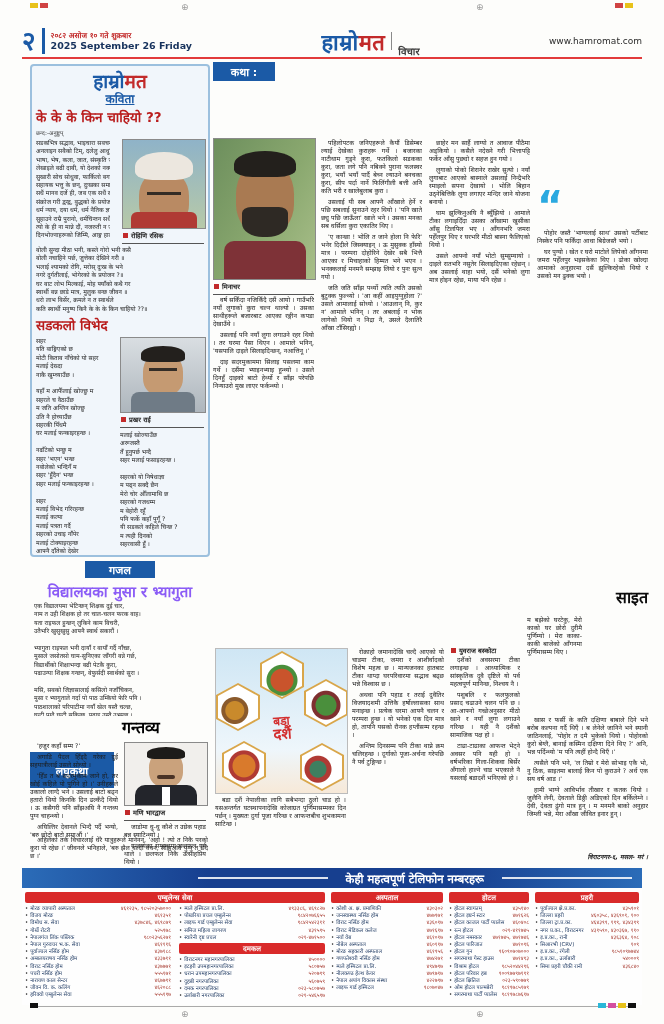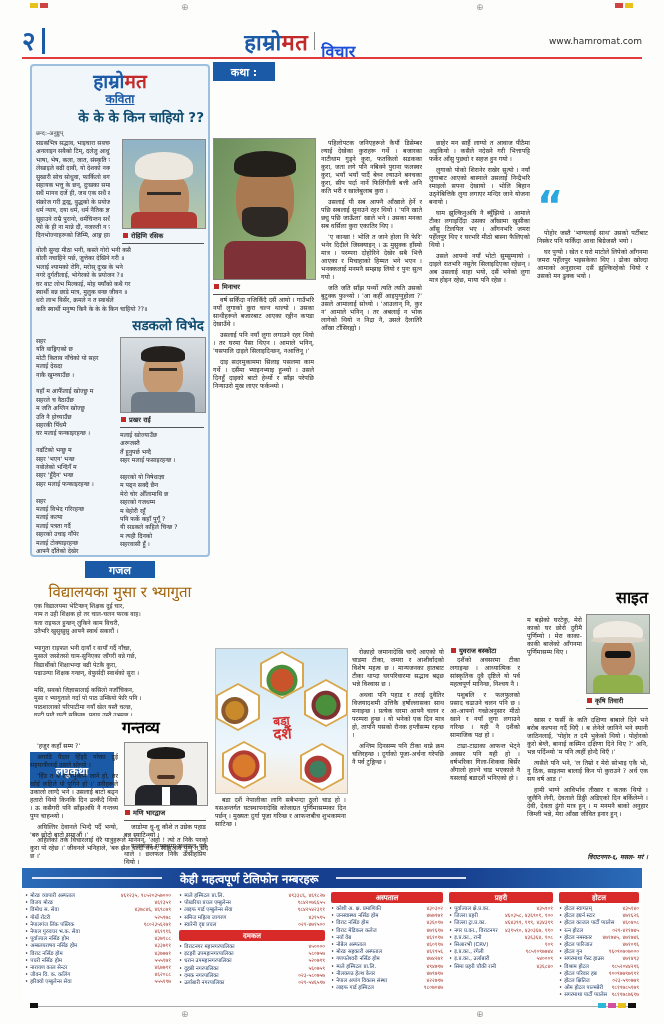--- a/index.html
+++ b/index.html
@@ -12,39 +12,39 @@
   .hdr{left:22px;top:25px;width:620px;height:31px;display:flex;align-items:center;justify-content:space-between;}
   .pgnum{font-size:26px;font-weight:bold;color:#1b5aa6;line-height:26px;}
   .vbar{width:3px;height:26px;background:#1b5aa6;margin:0 6px;}
   .dates{display:flex;flex-direction:column;justify-content:center;}
   .d-np{font-size:7.5px;font-weight:bold;color:#c22a2a;}
   .d-en{font-size:9.5px;font-weight:bold;color:#16325c;}
   .mast{display:flex;align-items:center;gap:6px;}
   .brand{font-size:22px;font-weight:bold;letter-spacing:.5px;}
   .b-blue{color:#1b5aa6;} .b-red{color:#c22a2a;}
   .m-div{width:1px;height:18px;background:#8a8a8a;}
-  .sect{font-size:16px;font-weight:bold;color:#1d4ed8;margin-top:20px;}
+  .sect{font-size:10px;font-weight:bold;color:#404040;margin-top:20px;}
   .site{font-size:9px;color:#2b2b2b;}
   .redrule{left:22px;top:57px;width:620px;height:2px;background:#e23b3b;}
 
   
   .txt{font-size:6.3px;line-height:8px;text-align:justify;color:#1c1c1c;overflow:hidden;}
   .txt p{margin:0 0 3px 0;text-indent:7px;}
   .lines{font-size:6.1px;line-height:8.4px;color:#1c1c1c;overflow:hidden;}
   .lines div{min-height:8.4px;white-space:nowrap;overflow:hidden;}
   .cap{display:flex;align-items:center;gap:3px;font-size:6.6px;font-weight:bold;color:#222;
        border-bottom:1px solid #555;padding:2px 1px 3px;}
   .sq{width:5px;height:5px;background:#c22a2a;flex:0 0 auto;}
   .badge{background:#1b5aa6;color:#fff;font-weight:bold;display:flex;align-items:center;justify-content:center;}
 
   
   .lbox{left:30px;top:64px;width:180px;height:493px;background:#f1f6fb;border:2px solid #9cc0de;border-radius:4px;box-sizing:border-box;padding:5px 4px;}
   .lb-logo{text-align:center;font-size:19px;font-weight:bold;line-height:21px;}
   .lb-kavita{text-align:center;font-size:12px;font-weight:bold;color:#1b5aa6;line-height:15px;text-decoration:underline;}
-  .lb-title{text-align:right;font-size:13.5px;font-weight:bold;color:#0c4a6e;line-height:17px;margin:2px 0 3px;}
+  .lb-title{text-align:left;font-size:13.5px;font-weight:bold;color:#b91c1c;line-height:17px;margin:2px 0 3px;}
   .row{display:flex;gap:12px;}
 
   
   .photo{position:relative;overflow:hidden;border:1px solid #8a8a8a;background:#cfd8cf;flex:0 0 auto;}
   .ph-bg,.ph-head,.ph-hat,.ph-torso,.ph-glass{position:absolute;}
   .ph-hat{border-radius:50% 50% 30% 30%;}
   .ph-glass{height:3px;background:#1a1a1a;opacity:.85;}
 
   
   .story-title{left:272px;top:62px;width:376px;height:74px;display:flex;align-items:center;justify-content:center;
@@ -55,21 +55,21 @@
   
   .fest{left:215px;top:648px;width:131px;height:144px;background:linear-gradient(#cfe6f4,#eef6fb 70%,#f7e9d8);border:1px solid #bbb;overflow:hidden;}
   .hex{position:absolute;width:44px;height:48px;clip-path:polygon(50% 0,100% 25%,100% 75%,50% 100%,0 75%,0 25%);background:#d9a64a;}
   .hex i{left:2px;top:2px;width:40px;height:44px;clip-path:polygon(50% 0,100% 25%,100% 75%,50% 100%,0 75%,0 25%);}
   .fest-txt{position:absolute;left:38px;top:66px;width:56px;text-align:center;color:#d32f2f;font-weight:bold;
             font-size:12px;line-height:13px;transform:rotate(-4deg);}
 
   
   .pb{left:22px;top:868px;width:620px;background:#fefefe;}
   .pb-bar{height:20px;background:linear-gradient(90deg,#2b6cb8,#173f8f 30%,#173f8f 70%,#2b6cb8);color:#fff;
-          display:flex;align-items:center;justify-content:flex-start;font-size:11.5px;font-weight:bold;gap:8px;}
+          display:flex;align-items:center;justify-content:flex-end;font-size:11.5px;font-weight:bold;gap:8px;}
   .pb-bar:before,.pb-bar:after{content:"";flex:1;height:2px;background:rgba(255,255,255,.85);margin:0 10px;max-width:130px;}
   .pb-body{display:flex;gap:6px;padding:4px 3px 6px;}
   .pb-h{height:11px;background:#d92a2a;color:#fff;font-size:7px;font-weight:bold;display:flex;align-items:center;justify-content:center;border-radius:2px;margin-bottom:2px;}
   .pb-col{display:flex;flex-direction:column;}
   .ent{display:flex;gap:2px;font-size:5.3px;line-height:7.2px;}
   .ent .bu{color:#222;} .ent .n{flex:1;color:#16325c;overflow:hidden;white-space:nowrap;} .ent .v{color:#a33126;white-space:nowrap;}
 
   
   .reg{color:#9a9a9a;font-size:9px;line-height:9px;}
   .mk{width:8px;height:5px;}
@@ -85,20 +85,24 @@
   <i class="mk" style="left:40px;top:3px;background:#d04343"></i>
   <i class="reg" style="left:181px;top:3px">⊕</i>
   <i class="reg" style="left:476px;top:3px">⊕</i>
   <i class="mk" style="left:615px;top:3px;background:#d04343"></i>
   <i class="mk" style="left:625px;top:3px;background:#e8c21a"></i>
 
   <div class="abs hdr">
     <div style="display:flex;align-items:center">
       <span class="pgnum">२</span>
       <span class="vbar"></span>
+      <span class="dates">
+        <span class="d-np">२०८२ असोज १० गते शुक्रबार</span>
+        <span class="d-en">2025 September 26 Friday</span>
+      </span>
     </div>
     <div class="mast">
       <span class="brand"><span class="b-blue">हाम्रो</span><span class="b-red">मत</span></span>
       <span class="m-div"></span>
       <span class="sect">विचार</span>
     </div>
     <span class="site">www.hamromat.com</span>
   </div>
   <i class="redrule"></i>
 
@@ -208,21 +212,21 @@
             <div>पनि फर्के कहाँ पुगूँ ?</div>
             <div>यी सडकले कहिले चिन्छ ?</div>
             <div>म त्यही दिनको</div>
             <div>सहरवासी हुँ ।</div>
           </div>
       </div>
     </div>
   </div>
 
   <div class="abs badge" style="left:85px;top:561px;width:70px;height:17px;font-size:11px">गजल</div>
-  <h2 class="abs" style="left:30px;top:581px;width:180px;text-align:center;font-size:15px;font-weight:normal;color:#a16207">विद्यालयका मुसा र भ्यागुता</h2>
+  <h2 class="abs" style="left:30px;top:581px;width:180px;text-align:center;font-size:15px;font-weight:bold;color:#8b5cf6">विद्यालयका मुसा र भ्यागुता</h2>
   <div class="abs lines" style="left:34px;top:602px;width:176px;height:114px">
 
   <div>एक विद्यालयमा भेटिन्छन् शिक्षक दुई चार,</div>
       <div>नाम त उही शिक्षक हो तर चाल-चलन फरक वाह।</div>
       <div>यता राइफल हुन्छन् लुकिने काम बिचरी,</div>
       <div>उतैभरि खुसुखुसु आफ्नै स्वार्थ सकारौं ।</div>
       <div></div>
       <div>भ्यागुता राइफल भनी दायाँ र बायाँ गर्दै नाँच्छ,</div>
       <div>मुसाले जसोतसो घाम-सुनिएका जाँगरी बन्ने गर्छ,</div>
       <div>विद्यार्थीको शिक्षाभन्दा बढी पेटकै कुरा,</div>
@@ -350,48 +354,35 @@
     <div class="txt" style="height:210px">
 
     <p>दशैंको अवसरमा टीका लगाइन्छ । आध्यात्मिक र सांस्कृतिक दुवै दृष्टिले यो पर्व महत्वपूर्ण मानिन्छ, निश्चय नै ।</p>
         <p>पशुबलि र फलफूलको प्रसाद चढाउने चलन पनि छ । आ-आफ्नो गच्छेअनुसार मीठो खाने र नयाँ लुगा लगाउने गरिन्छ । यही नै दशैंको सामाजिक पक्ष हो ।</p>
         <p>टाढा-टाढाका आफन्त भेट्ने अवसर पनि यही हो । वर्षभरिका गिला-शिकवा बिर्सेर अँगालो हाल्ने चाड भएकाले नै यसलाई बडादशैं भनिएको हो ।</p>
       </div>
   </div>
 
   <h2 class="abs" style="left:527px;top:586px;width:121px;text-align:right;font-size:16px;font-weight:bold;color:#0c0c0c">साइत</h2>
   <div class="abs txt" style="left:527px;top:616px;width:55px;height:96px">म बझेको घरटेकु, मेरो काको घर छोरो दुरीमै पूर्णिम्यो । मेरा काका-काकी बाजेको आँगनमा पूर्णिमासम्म थिए ।</div>
-  <div class="abs" style="left:586px;top:614px;width:62px">
-    <div class="photo" style="width:62px;height:78px">
-      <i style="left:0;top:0;width:62px;height:78px;background:linear-gradient(#cfd6cf,#aab8a2)"></i>
-      <i style="left:14px;top:22px;width:34px;height:40px;background:#b98a63;border-radius:45% 45% 40% 40%"></i>
-      <i style="left:6px;top:6px;width:50px;height:22px;background:#efeae2;border-radius:50% 50% 35% 35%"></i>
-      <i style="left:4px;top:22px;width:54px;height:6px;background:#dcd4c6;border-radius:40%"></i>
-      <i style="left:18px;top:36px;width:26px;height:7px;background:#141414;border-radius:3px"></i>
-      <i style="left:6px;top:60px;width:50px;height:18px;background:#8fb04a;border-radius:8px 8px 0 0"></i>
-    </div>
-    <div class="cap">
-      <span class="sq"></span>
-      <span>कृषि तिवारी</span>
-    </div>
-  </div>
   <div class="abs txt" style="left:527px;top:716px;width:121px;height:138px">
 
   <p>खास र फर्सी के कति दक्षिणा बाबाले दिने भने बरोब कल्पना गर्दै थिएँ । ब लेनेले जानिने भने स्यानी जाठिनलाई, 'पोहोर त दमै भुकेको थियो । पोहोरको कुरो बेग्लै, बानाई कस्मिन दक्षिणा दिने थिए ?' अनि, भन्न पर्दिन्थ्यो 'म पनि त्यहीं होन्दै थिएँ ।'</p>
       <p>त्यसैले पनि भने, 'ल तिम्रो र मेरो सोभाइ एकै भो, नु ठिक, साइतमा बालाई किन पो कुराउने ? अर्ध एक सय वर्ष आड ।'</p>
       <p>हामी भाग्ने आविर्भाव तीखार र कतक थियो । जुलैनि लेनी, देवताले डिठ्ठी अडिएको दिन बर्किलेम्ने । देवी, देवता ढुंगो मात्र हुन् । म मनमनै बाको अनुहार जिम्ली भन्ने, मेरा आँखा जीवित इनार हुन् ।</p>
     </div>
   <div class="abs" style="left:527px;top:852px;width:121px;text-align:right;font-size:6.3px;font-weight:bold;font-style:italic;color:#222">विराटनगर-६, मसल- मरं ।</div>
 
   <div class="abs pb">
     <div class="pb-bar">
         <span>केही महत्वपूर्ण टेलिफोन नम्बरहरू</span>
       </div>
     <div class="pb-body">
       <div style="width:300px">
+        <div class="pb-h">एम्बुलेन्स सेवा</div>
         <div style="display:flex;gap:8px">
           <div class="pb-col" style="flex:1">
 
           <div class="ent">
                 <span class="bu">•</span>
                 <span class="n">मोरङ व्यापारी अस्पताल</span>
                 <span class="v">४६१२३५, ९८५२०३५७०००</span>
               </div>
               <div class="ent">
                 <span class="bu">•</span>
@@ -579,20 +570,91 @@
               <span class="n">नेपाल अपांग विकास संस्था</span>
               <span class="v">४२२७९७</span>
             </div>
             <div class="ent">
               <span class="bu">•</span>
               <span class="n">लाइफ गार्ड हस्पिटल</span>
               <span class="v">९८०७०४७</span>
             </div>
           </div>
       </div>
+      <div style="flex:1">
+        <div class="pb-h">होटल</div>
+        <div class="pb-col">
+
+        <div class="ent">
+              <span class="bu">•</span>
+              <span class="n">होटल स्वागतम्</span>
+              <span class="v">४३५१४०</span>
+            </div>
+            <div class="ent">
+              <span class="bu">•</span>
+              <span class="n">होटल इष्टर्न स्टार</span>
+              <span class="v">४७१६२६</span>
+            </div>
+            <div class="ent">
+              <span class="bu">•</span>
+              <span class="n">होटल काजल पार्टी प्यालेस</span>
+              <span class="v">४६०४०८</span>
+            </div>
+            <div class="ent">
+              <span class="bu">•</span>
+              <span class="n">रत्न होटल</span>
+              <span class="v">०२१-४११७४५</span>
+            </div>
+            <div class="ent">
+              <span class="bu">•</span>
+              <span class="n">होटल नमस्कार</span>
+              <span class="v">४७१७४५, ४७१७४६</span>
+            </div>
+            <div class="ent">
+              <span class="bu">•</span>
+              <span class="n">होटल पारिजात</span>
+              <span class="v">४७१०९६</span>
+            </div>
+            <div class="ent">
+              <span class="bu">•</span>
+              <span class="n">होटल गुन</span>
+              <span class="v">९६०९०७०७०००</span>
+            </div>
+            <div class="ent">
+              <span class="bu">•</span>
+              <span class="n">सगरमाथा गेस्ट हाउस</span>
+              <span class="v">४७१४९३</span>
+            </div>
+            <div class="ent">
+              <span class="bu">•</span>
+              <span class="n">विश्राम होटल</span>
+              <span class="v">९८५२०४४२९६</span>
+            </div>
+            <div class="ent">
+              <span class="bu">•</span>
+              <span class="n">होटल परिवार हब</span>
+              <span class="v">९००९७७९७१९१</span>
+            </div>
+            <div class="ent">
+              <span class="bu">•</span>
+              <span class="n">होटल क्षितिज</span>
+              <span class="v">०२३-५९०७७९</span>
+            </div>
+            <div class="ent">
+              <span class="bu">•</span>
+              <span class="n">ओम होटल पाल्मबेरी</span>
+              <span class="v">९८१९७८५१७९</span>
+            </div>
+            <div class="ent">
+              <span class="bu">•</span>
+              <span class="n">सगरमाथा पार्टी प्यालेस</span>
+              <span class="v">९८१९७८७६१७</span>
+            </div>
+          </div>
+      </div>
       <div style="width:104px">
         <div class="pb-h">प्रहरी</div>
         <div class="pb-col">
 
         <div class="ent">
               <span class="bu">•</span>
               <span class="n">पूर्वाञ्चल क्षे.प्र.का.</span>
               <span class="v">४३५९०१</span>
             </div>
             <div class="ent">
@@ -627,91 +689,20 @@
             </div>
             <div class="ent">
               <span class="bu">•</span>
               <span class="n">इ.प्र.का., उर्लाबारी</span>
               <span class="v">५४०००९</span>
             </div>
             <div class="ent">
               <span class="bu">•</span>
               <span class="n">सिमा प्रहरी चौकी रानी</span>
               <span class="v">४३६८४०</span>
-            </div>
-          </div>
-      </div>
-      <div style="flex:1">
-        <div class="pb-h">होटल</div>
-        <div class="pb-col">
-
-        <div class="ent">
-              <span class="bu">•</span>
-              <span class="n">होटल स्वागतम्</span>
-              <span class="v">४३५१४०</span>
-            </div>
-            <div class="ent">
-              <span class="bu">•</span>
-              <span class="n">होटल इष्टर्न स्टार</span>
-              <span class="v">४७१६२६</span>
-            </div>
-            <div class="ent">
-              <span class="bu">•</span>
-              <span class="n">होटल काजल पार्टी प्यालेस</span>
-              <span class="v">४६०४०८</span>
-            </div>
-            <div class="ent">
-              <span class="bu">•</span>
-              <span class="n">रत्न होटल</span>
-              <span class="v">०२१-४११७४५</span>
-            </div>
-            <div class="ent">
-              <span class="bu">•</span>
-              <span class="n">होटल नमस्कार</span>
-              <span class="v">४७१७४५, ४७१७४६</span>
-            </div>
-            <div class="ent">
-              <span class="bu">•</span>
-              <span class="n">होटल पारिजात</span>
-              <span class="v">४७१०९६</span>
-            </div>
-            <div class="ent">
-              <span class="bu">•</span>
-              <span class="n">होटल गुन</span>
-              <span class="v">९६०९०७०७०००</span>
-            </div>
-            <div class="ent">
-              <span class="bu">•</span>
-              <span class="n">सगरमाथा गेस्ट हाउस</span>
-              <span class="v">४७१४९३</span>
-            </div>
-            <div class="ent">
-              <span class="bu">•</span>
-              <span class="n">विश्राम होटल</span>
-              <span class="v">९८५२०४४२९६</span>
-            </div>
-            <div class="ent">
-              <span class="bu">•</span>
-              <span class="n">होटल परिवार हब</span>
-              <span class="v">९००९७७९७१९१</span>
-            </div>
-            <div class="ent">
-              <span class="bu">•</span>
-              <span class="n">होटल क्षितिज</span>
-              <span class="v">०२३-५९०७७९</span>
-            </div>
-            <div class="ent">
-              <span class="bu">•</span>
-              <span class="n">ओम होटल पाल्मबेरी</span>
-              <span class="v">९८१९७८५१७९</span>
-            </div>
-            <div class="ent">
-              <span class="bu">•</span>
-              <span class="n">सगरमाथा पार्टी प्यालेस</span>
-              <span class="v">९८१९७८७६१७</span>
             </div>
           </div>
       </div>
     </div>
   </div>
 
   <i class="trim"></i>
   <i class="mk" style="left:30px;top:1003px;background:#111"></i>
   <i class="reg" style="left:181px;top:1010px">⊕</i>
   <i class="reg" style="left:476px;top:1010px">⊕</i>

